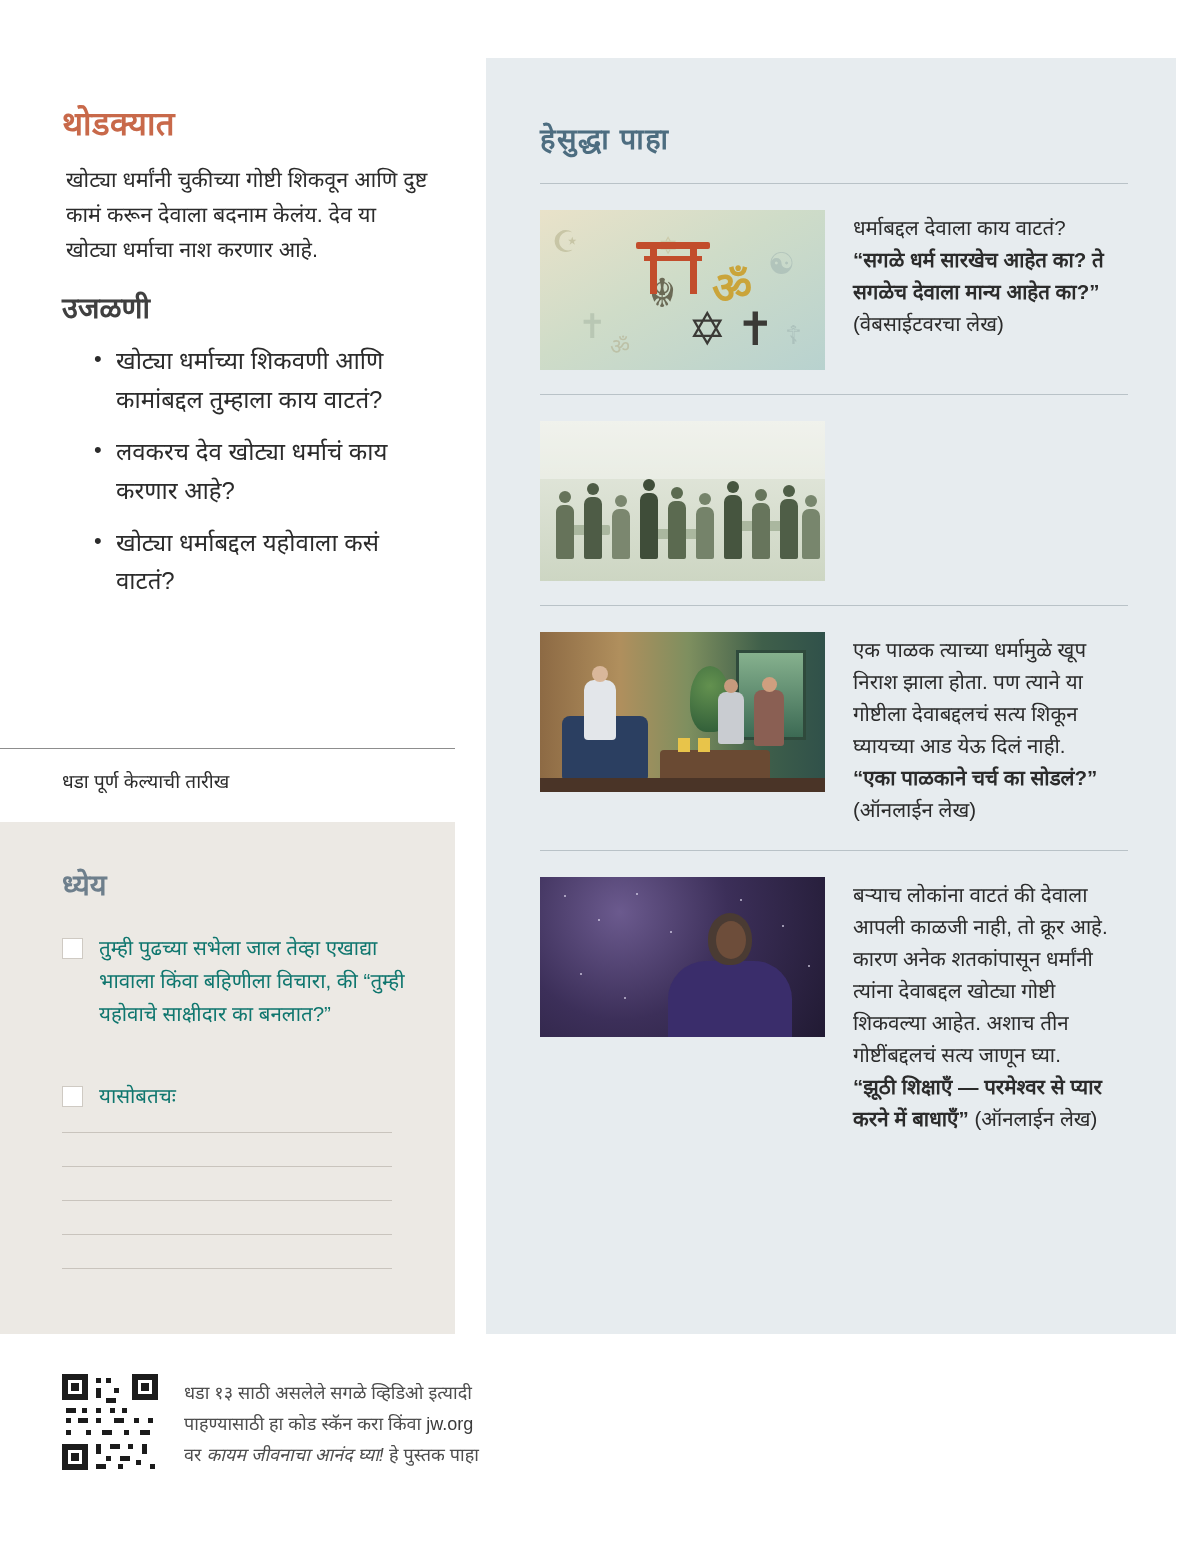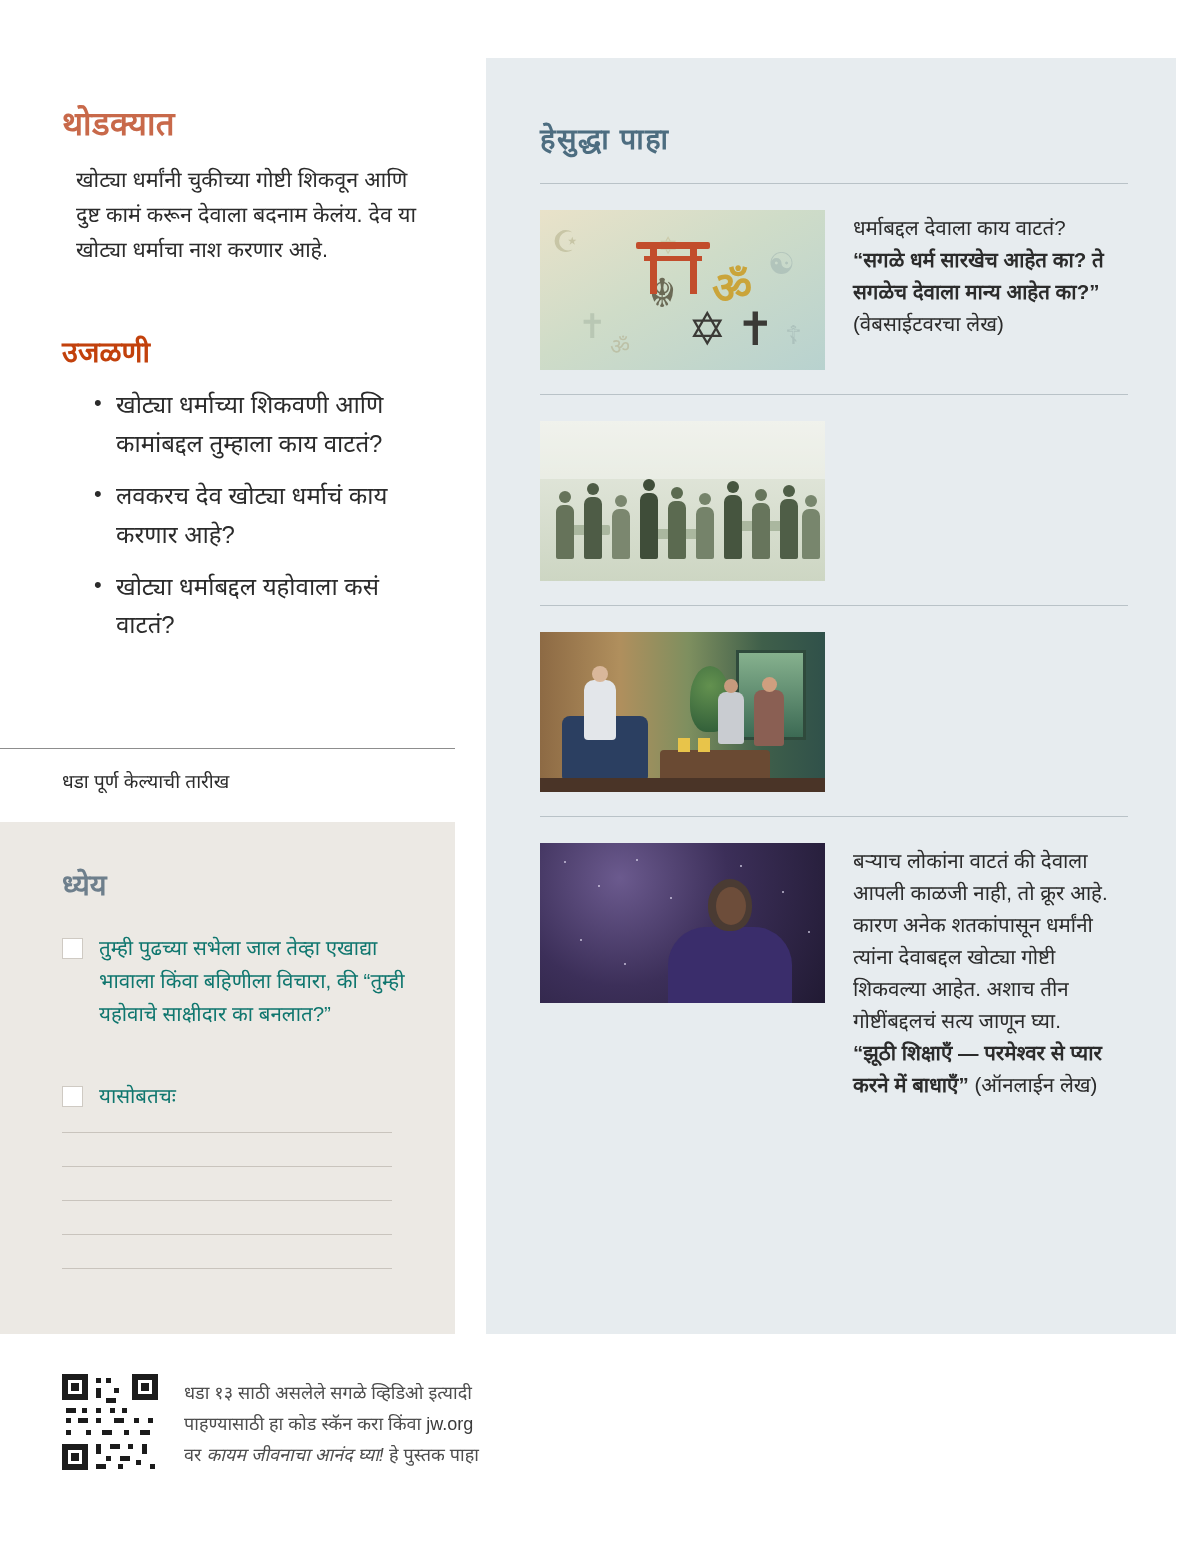--- a/index.html
+++ b/index.html
@@ -38,28 +38,28 @@
     font-weight: bold;
     color: #c8694a;
     margin: 0 0 18px 0;
     letter-spacing: 0.3px;
   }
 
   .summary-body {
     font-size: 21.5px;
     line-height: 1.62;
     color: #2b2b2b;
-    margin: 14px;
+    margin: 4px;
   }
 
   .review-title {
     font-size: 29px;
     font-weight: bold;
-    color: #c2410c;
-    margin: 64px 0 16px 0;
+    color: #404040;
+    margin: 20px 0 16px 0;
   }
 
   .review-list {
     margin: 0;
     padding-left: 32px;
     list-style: none;
   }
   .review-list li {
     font-size: 24px;
     line-height: 1.6;
@@ -445,20 +445,24 @@
           <span class="plant"></span>
           <span class="chair"></span>
           <span class="man"></span>
           <span class="couple1"></span>
           <span class="couple2"></span>
           <span class="coffee"></span>
           <span class="cup1"></span>
           <span class="cup2"></span>
           <span class="floor"></span>
         </div>
+      </div>
+      <div class="entry-text">
+        <span class="lead">एक पाळक त्याच्या धर्मामुळे खूप निराश झाला होता. पण त्याने या गोष्टीला देवाबद्दलचं सत्य शिकून घ्यायच्या आड येऊ दिलं नाही.</span>
+        <span class="bold">“एका पाळकाने चर्च का सोडलं?”</span><span> (ऑनलाईन लेख)</span>
       </div>
     </div>
 
     <div class="entry">
       <div class="entry-thumb">
         <div class="thumb thumb-night">
           <span class="star-dot" style="left:24px;top:18px;"></span>
           <span class="star-dot" style="left:58px;top:42px;"></span>
           <span class="star-dot" style="left:96px;top:16px;"></span>
           <span class="star-dot" style="left:130px;top:54px;"></span>

